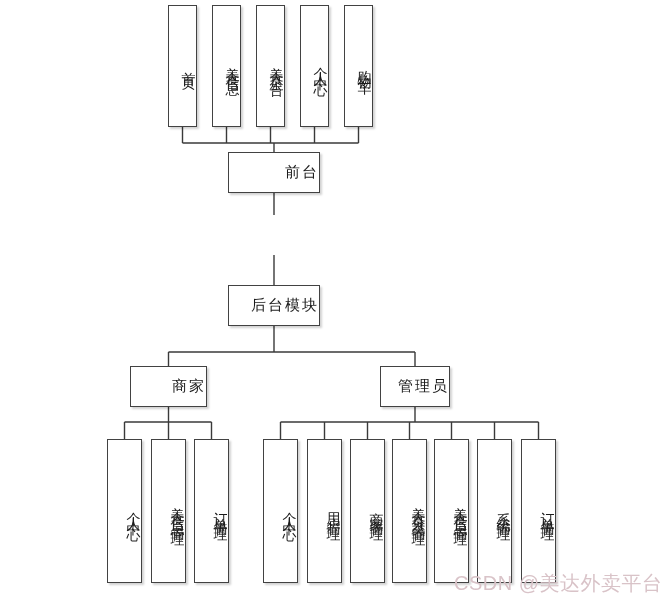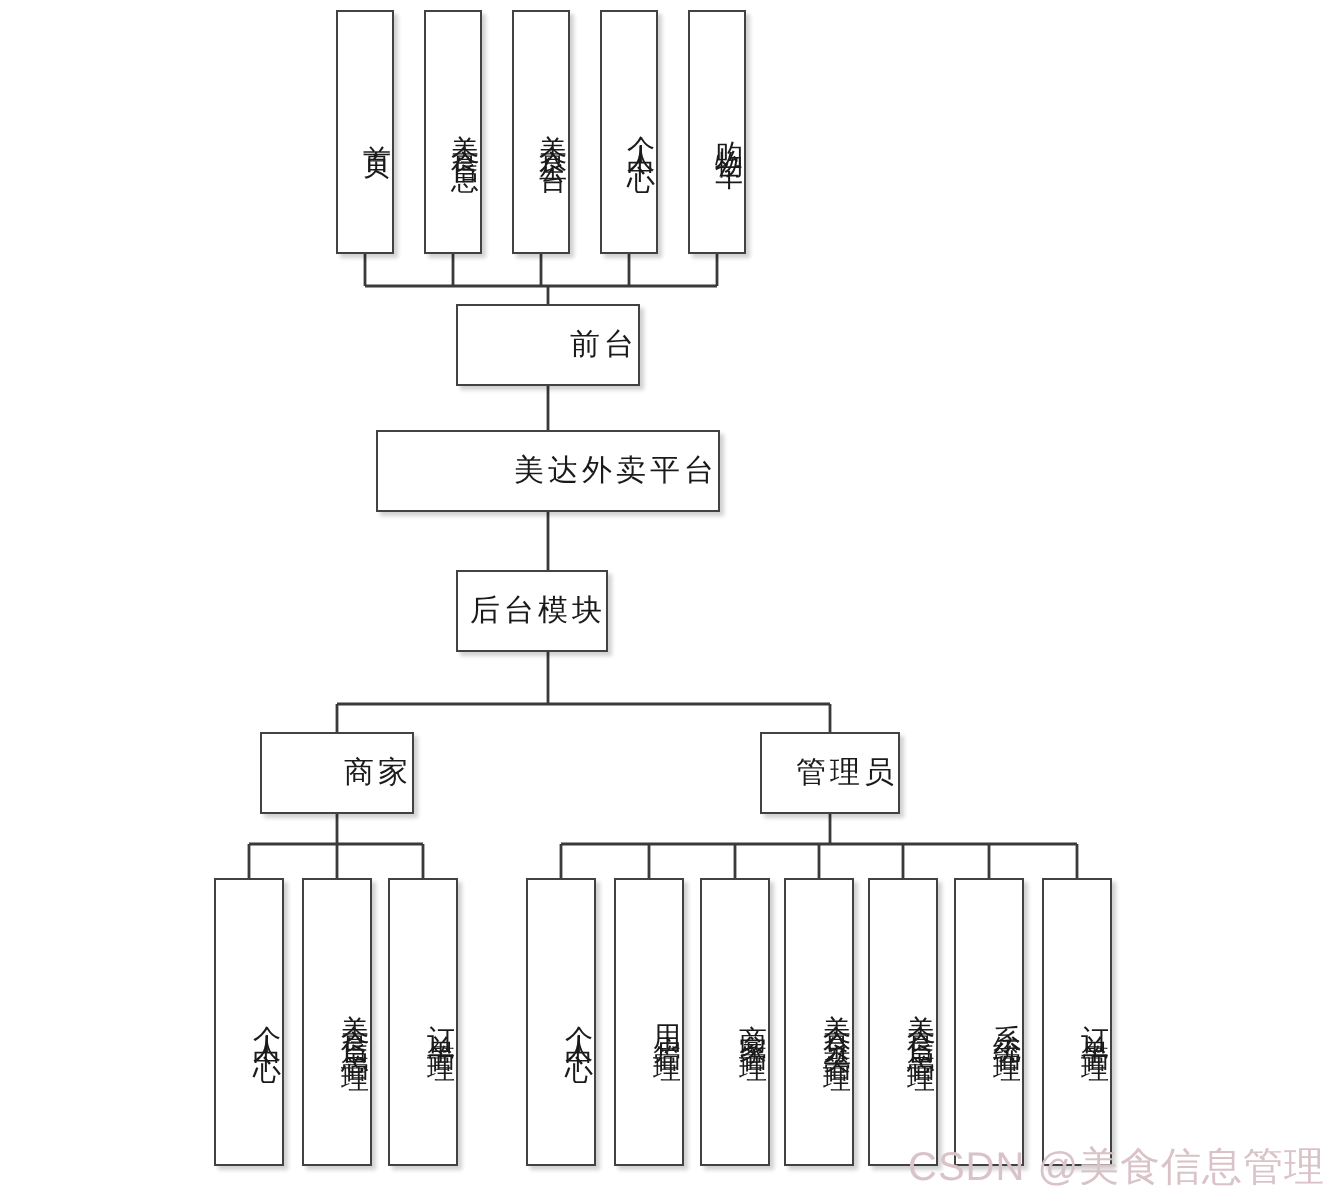--- a/index.html
+++ b/index.html
@@ -59,21 +59,21 @@
   }
 
   
   .topbox { top: 5px; width: 29px; height: 122px; }
   .t0 { left: 168px; } .t1 { left: 212px; } .t2 { left: 256px; }
   .t3 { left: 300px; } .t4 { left: 344px; }
 
   
   .frontend  { left: 228px; top: 152px; width: 92px;  height: 41px; }
   .platform  { left: 188px; top: 215px; width: 172px; height: 41px; }
-  .backend   { left: 228px; top: 285px; width: 76px;  height: 41px; }
+  .backend   { left: 228px; top: 285px; width: 92px;  height: 41px; }
   .merchant  { left: 130px; top: 366px; width: 77px;  height: 41px; }
   .admin     { left: 380px; top: 366px; width: 70px;  height: 41px; }
 
   
   .botbox { top: 439px; width: 35px; height: 144px; }
   .m0 { left: 107px; } .m1 { left: 151px; } .m2 { left: 194px; }
   .a0 { left: 263px; } .a1 { left: 307px; } .a2 { left: 350px; }
   .a3 { left: 392px; } .a4 { left: 434px; } .a5 { left: 477px; }
   .a6 { left: 521px; }
 
@@ -129,23 +129,20 @@
   <div class="node vbox topbox t3">
     <span>个人中心</span>
   </div>
   <div class="node vbox topbox t4">
     <span>购物车</span>
   </div>
 
   <div class="node hbox frontend">
     <span>前台</span>
   </div>
-  <div class="node hbox platform">
-    <span>美达外卖平台</span>
-  </div>
   <div class="node hbox backend">
     <span>后台模块</span>
   </div>
 
   <div class="node hbox admin">
     <span>管理员</span>
   </div>
   <div class="node hbox merchant">
     <span>商家</span>
   </div>
@@ -175,15 +172,15 @@
   <div class="node vbox botbox a4">
     <span>美食信息管理</span>
   </div>
   <div class="node vbox botbox a5">
     <span>系统管理</span>
   </div>
   <div class="node vbox botbox a6">
     <span>订单管理</span>
   </div>
 
-  <div class="watermark">CSDN @美食信息管理</div>
+  <div class="watermark">CSDN @美达外卖平台</div>
 
 </div>
 
 </body></html>

